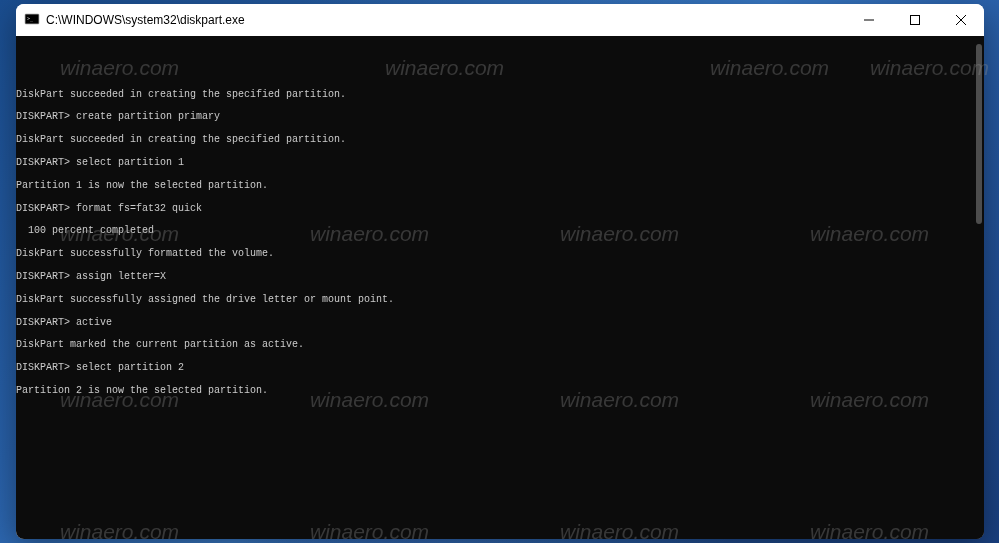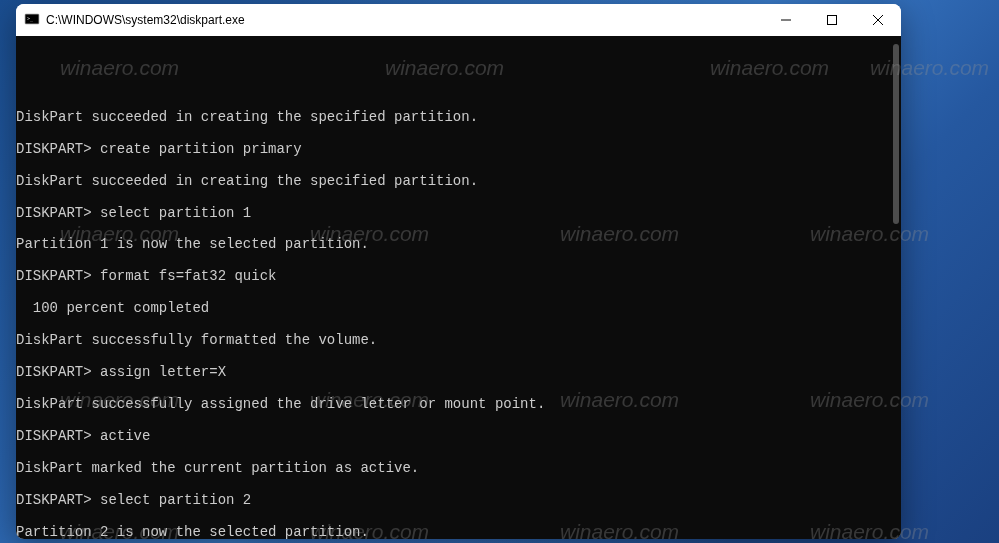--- a/index.html
+++ b/index.html
@@ -15,21 +15,21 @@
       position: absolute;
       top: 0; left: 0; right: 0; bottom: 0;
       background:
         radial-gradient(ellipse 400px 600px at 500px 300px, rgba(100,180,255,0.3) 0%, transparent 70%),
         radial-gradient(ellipse 300px 500px at 400px 400px, rgba(40,80,160,0.5) 0%, transparent 60%);
     }
     .window {
       position: absolute;
       top: 4px;
       left: 16px;
-      width: 885px;
+      width: 968px;
       height: 535px;
       background: #ffffff;
       border-radius: 8px;
       box-shadow: 0 8px 32px rgba(0,0,0,0.4);
       overflow: hidden;
       display: flex;
       flex-direction: column;
     }
     .titlebar {
       height: 32px;
@@ -65,21 +65,21 @@
       background: transparent;
       border: none;
       cursor: pointer;
     }
     .win-btn svg { width: 10px; height: 10px; }
     .terminal {
       flex: 1;
       background: #0c0c0c;
       color: #cccccc;
       font-family: "Consolas", "Courier New", monospace;
-      font-size: 14px;
+      font-size: 10px;
       line-height: 2.28;
       padding: 2px 0 0 0;
       overflow: hidden;
       position: relative;
       white-space: pre;
     }
     .terminal-content {
       position: relative;
       z-index: 1;
     }

